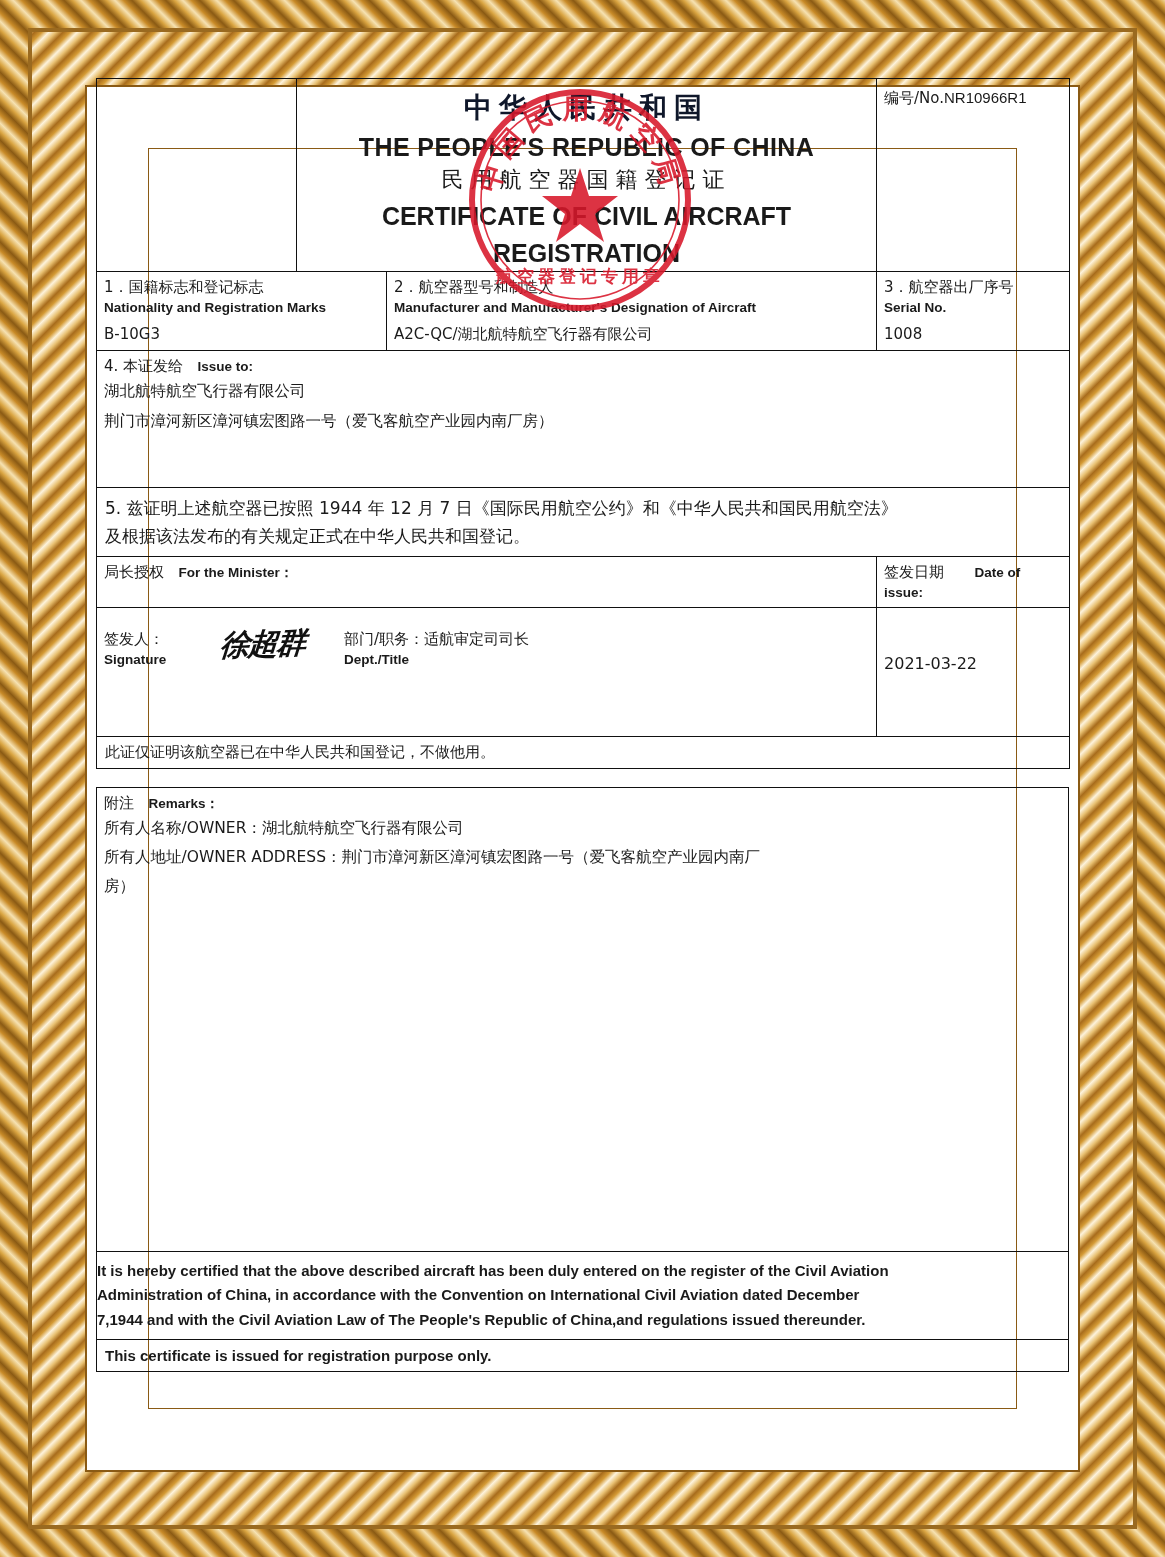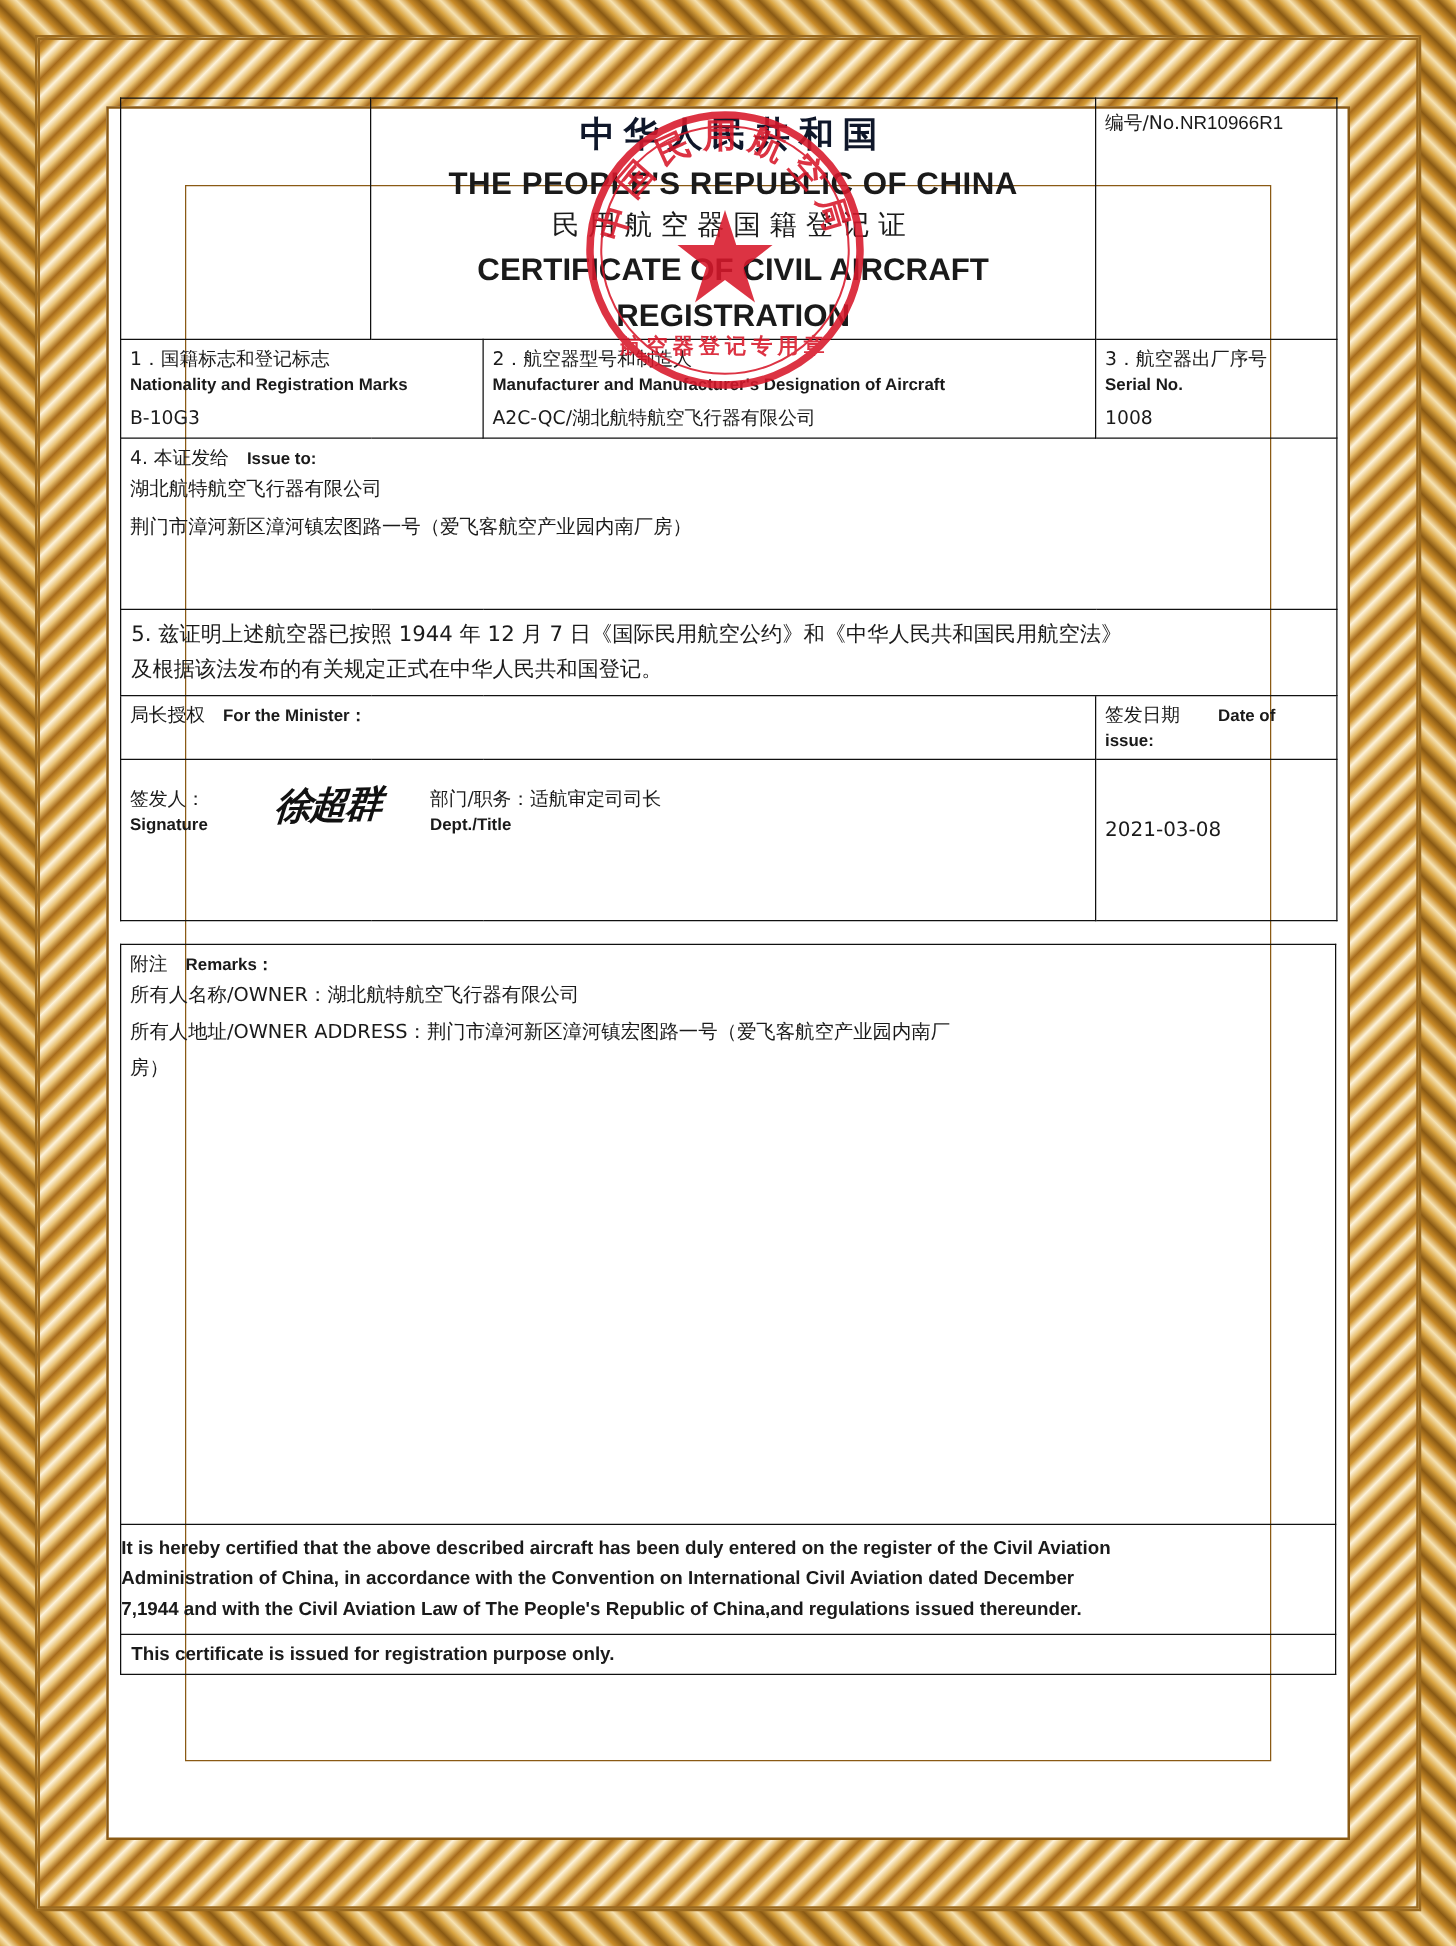--- a/index.html
+++ b/index.html
@@ -251,24 +251,27 @@
             <div class="lbl-en">Signature</div>
           </div>
           <div class="sig-script">徐超群</div>
           <div class="dept-block">
             <div class="lbl-cn">部门/职务：适航审定司司长</div>
             <div class="lbl-en">Dept./Title</div>
           </div>
         </div>
       </td>
       <td>
-        <div class="date-val">2021-03-08</div>
-      </td>
-    </tr>
-
+        <div class="date-val">2021-03-22</div>
+      </td>
+    </tr>
+
+    <tr>
+      <td class="note-cell" colspan="4">此证仅证明该航空器已在中华人民共和国登记，不做他用。</td>
+    </tr>
   </tbody>
     </table>
 
   <div class="gap"></div>
 
   <table class="cert-table">
     <tbody>
         <tr>
       <td class="remarks-cell">
         <div>

